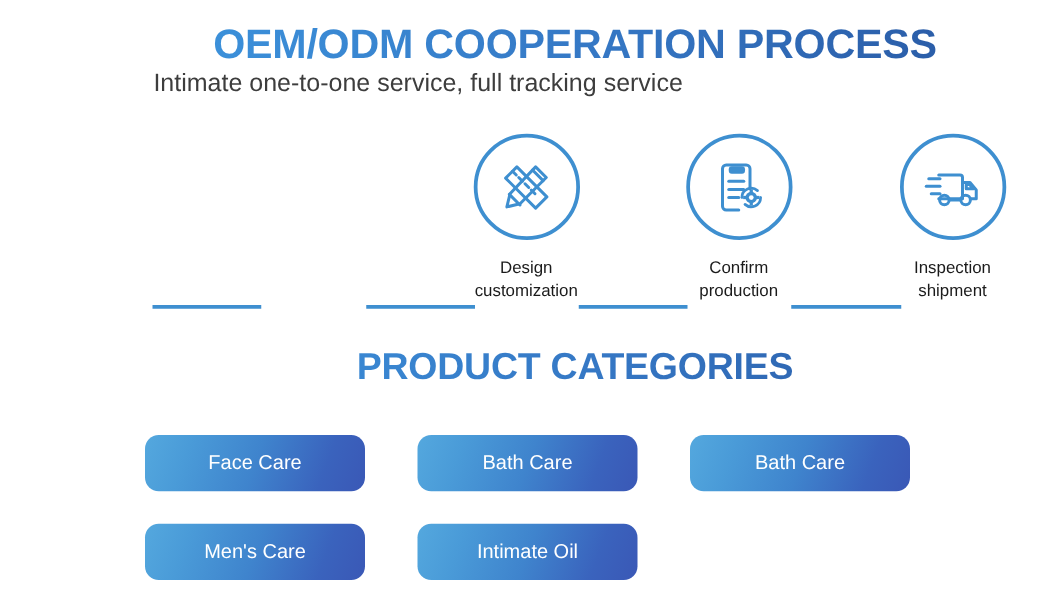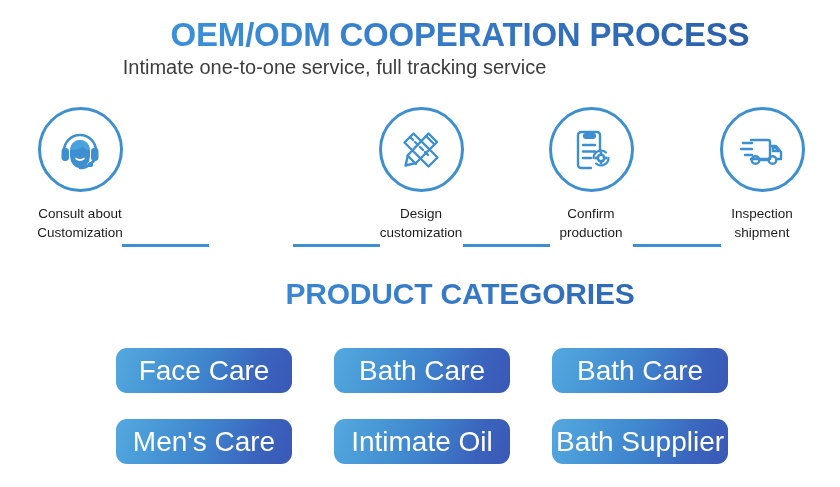--- a/index.html
+++ b/index.html
@@ -106,21 +106,21 @@
     grid-row-gap: 26px;
   }
   .cat-btn {
     height: 45px;
     border-radius: 11px;
     border: none;
     display: flex;
     align-items: center;
     justify-content: center;
     color: #ffffff;
-    font-size: 28px;
+    font-size: 16px;
     font-family: "Liberation Sans", sans-serif;
     white-space: nowrap;
     background: linear-gradient(110deg, #54a8de 0%, #4a9bd8 20%, #3f84cd 50%, #3a63bd 80%, #3a58b6 100%);
     cursor: pointer;
     padding: 0 4px;
     box-sizing: border-box;
   }
 </style>
 </head>
 <body>
@@ -129,40 +129,20 @@
 
 <div class="banner-sub">Intimate one-to-one service, full tracking service</div>
 
 <div id="process-strip">
 
   <div class="connector" style="left:122px;  width:87px;"></div>
   <div class="connector" style="left:293px;  width:87px;"></div>
   <div class="connector" style="left:463px;  width:87px;"></div>
   <div class="connector" style="left:633px;  width:88px;"></div>
 
-  <div class="step" style="left:0px;">
-    <div class="step-circle">
-      <span>
-        <svg width="52" height="52" viewBox="0 0 52 52">
-          <g fill="none" stroke="#3e8fd0" stroke-width="2.6" stroke-linecap="round" stroke-linejoin="round">
-            <path d="M10 27 a16 16 0 0 1 32 0"></path>
-            <path d="M26 44 a17 17 0 0 0 16 -12"></path>
-          </g>
-          <rect x="7.5" y="24" width="7.5" height="13" rx="3.4" fill="#3e8fd0"></rect>
-          <rect x="37" y="24" width="7.5" height="13" rx="3.4" fill="#3e8fd0"></rect>
-          <path d="M16 32 v-6 a10 10 0 0 1 20 0 v6 a10 12 0 0 1 -20 0 z" fill="#3e8fd0"></path>
-          <path d="M16.5 26 c0 -7 5 -10 9.5 -10 c5 0 9.5 3.5 9.5 10 c-3 0 -5.5 -1.5 -7 -3.5 c-2.5 2.5 -7 3.5 -12 3.5 z" fill="#4aa2de"></path>
-          <path d="M22 34.5 q4 3 8 0" fill="none" stroke="#ffffff" stroke-width="1.8" stroke-linecap="round"></path>
-          <circle cx="36.5" cy="40.5" r="2.6" fill="#3e8fd0"></circle>
-        </svg>
-      </span>
-    </div>
-    <div class="step-label">Consult about
-Customization</div>
-  </div>
 
 
   <div class="step" style="left:341px;">
     <div class="step-circle">
       <span>
         <svg width="48" height="48" viewBox="0 0 48 48">
           <g fill="none" stroke="#3e8fd0" stroke-width="2.4" stroke-linecap="round" stroke-linejoin="round">
             <path d="M31.5 7.5 l8.5 8.5 l-21 21 l-10.5 2.5 l2.5 -10.5 z"></path>
             <path d="M29 10 l8.5 8.5"></path>
             <path d="M10.5 29.5 l8.5 8.5"></path>
@@ -234,14 +214,13 @@
 </div>
 
 <div id="categories-title" class="banner-title">PRODUCT CATEGORIES</div>
 
 <div id="categories-grid">
   <button class="cat-btn">Face Care</button>
   <button class="cat-btn">Bath Care</button>
   <button class="cat-btn">Bath Care</button>
   <button class="cat-btn">Men's Care</button>
   <button class="cat-btn">Intimate Oil</button>
-  <button class="cat-btn">Bath Supplier</button>
 </div>
 
 </body></html>

